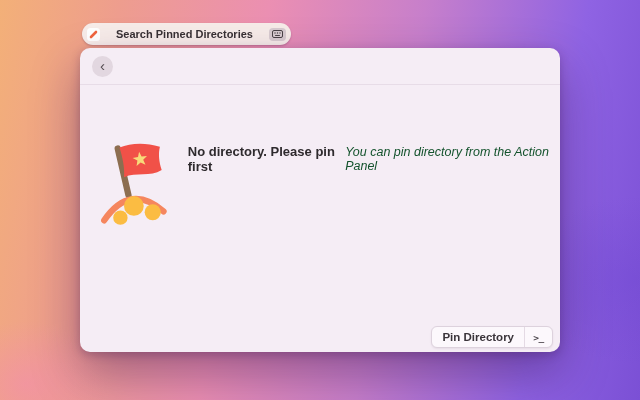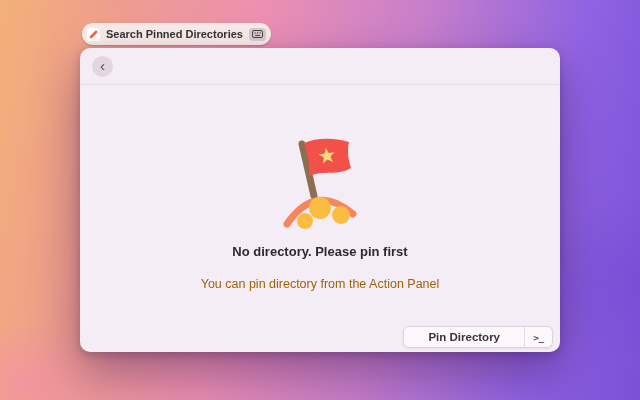--- a/index.html
+++ b/index.html
@@ -10,21 +10,21 @@
     position:relative; width:640px; height:400px;
     background:
       radial-gradient(120px 90px at 4% 96%, rgba(244,140,176,.55), rgba(244,140,176,0) 70%),
       radial-gradient(160px 120px at 99% 70%, rgba(110,70,210,.35), rgba(110,70,210,0) 70%),
       linear-gradient(100deg, #f3b078 0%, #ee9d8e 17%, #eb8fb2 38%, #c77fcb 60%, #8f63e3 83%, #7b50d5 100%);
   }
 
   
   .pill {
     position:absolute; left:82px; top:23px; height:22px;
-    display:flex; align-items:center; gap:6px; padding:0 5px;
+    display:flex; align-items:center; gap:16px; padding:0 5px;
     background:#f7ece9; border-radius:11px;
     box-shadow:0 1px 2px rgba(60,20,60,.25); cursor:default;
   }
   .pill-icon { width:13px; height:13px; display:block; }
   .pill-label { font-size:11px; font-weight:700; color:#383134; white-space:nowrap; }
   .pill-badge {
     width:17px; height:13px; background:#d8cbd0; border-radius:4px;
     display:flex; align-items:center; justify-content:center;
   }
 
@@ -45,36 +45,36 @@
     padding:0 0 2px 0;
   }
   .search-input {
     flex:1; border:none; outline:none; background:transparent;
     font-family:"Liberation Sans", sans-serif;
     font-size:13.5px; color:#3a333a;
   }
   .search-input::placeholder { color:#a99daa; }
 
   .content {
-    position:relative; height:267px; display:flex; flex-direction:column;
-    align-items:center; padding-top:53px;
+    position:relative; height:267px; display:flex; flex-direction:row;
+    padding-top:53px;
   }
   .illus { width:120px; height:100px; display:block; }
   .title { margin-top:6px; font-size:13px; font-weight:700; color:#2e2a2d; }
-  .subtitle { margin-top:18px; font-size:12.5px; color:#a16207; }
+  .subtitle { margin-top:7px; font-size:12.5px; color:#14532d;font-style:italic; }
 
   
   .actions {
     position:absolute; right:7px; bottom:4px; height:22px;
     display:flex; align-items:stretch; background:#fcf8fc;
     border:1px solid #ddd2dd; border-radius:6px; overflow:hidden;
     box-shadow:0 1px 2px rgba(60,20,60,.08);
   }
   .pin-btn {
-    border:none; background:transparent; padding:0 24px; cursor:pointer;
+    border:none; background:transparent; padding:0 10px; cursor:pointer;
     font-family:"Liberation Sans", sans-serif;
     font-size:11.5px; font-weight:600; color:#3a343a;text-align:center;
   }
   .act-div { width:1px; background:#e4dae4; }
   .key-btn {
     border:none; background:transparent; width:27px; cursor:pointer;
     font-family:"DejaVu Sans Mono", monospace;
     font-size:9.5px; font-weight:700; color:#4a444a; letter-spacing:-0.5px;
     padding:0;
   }

